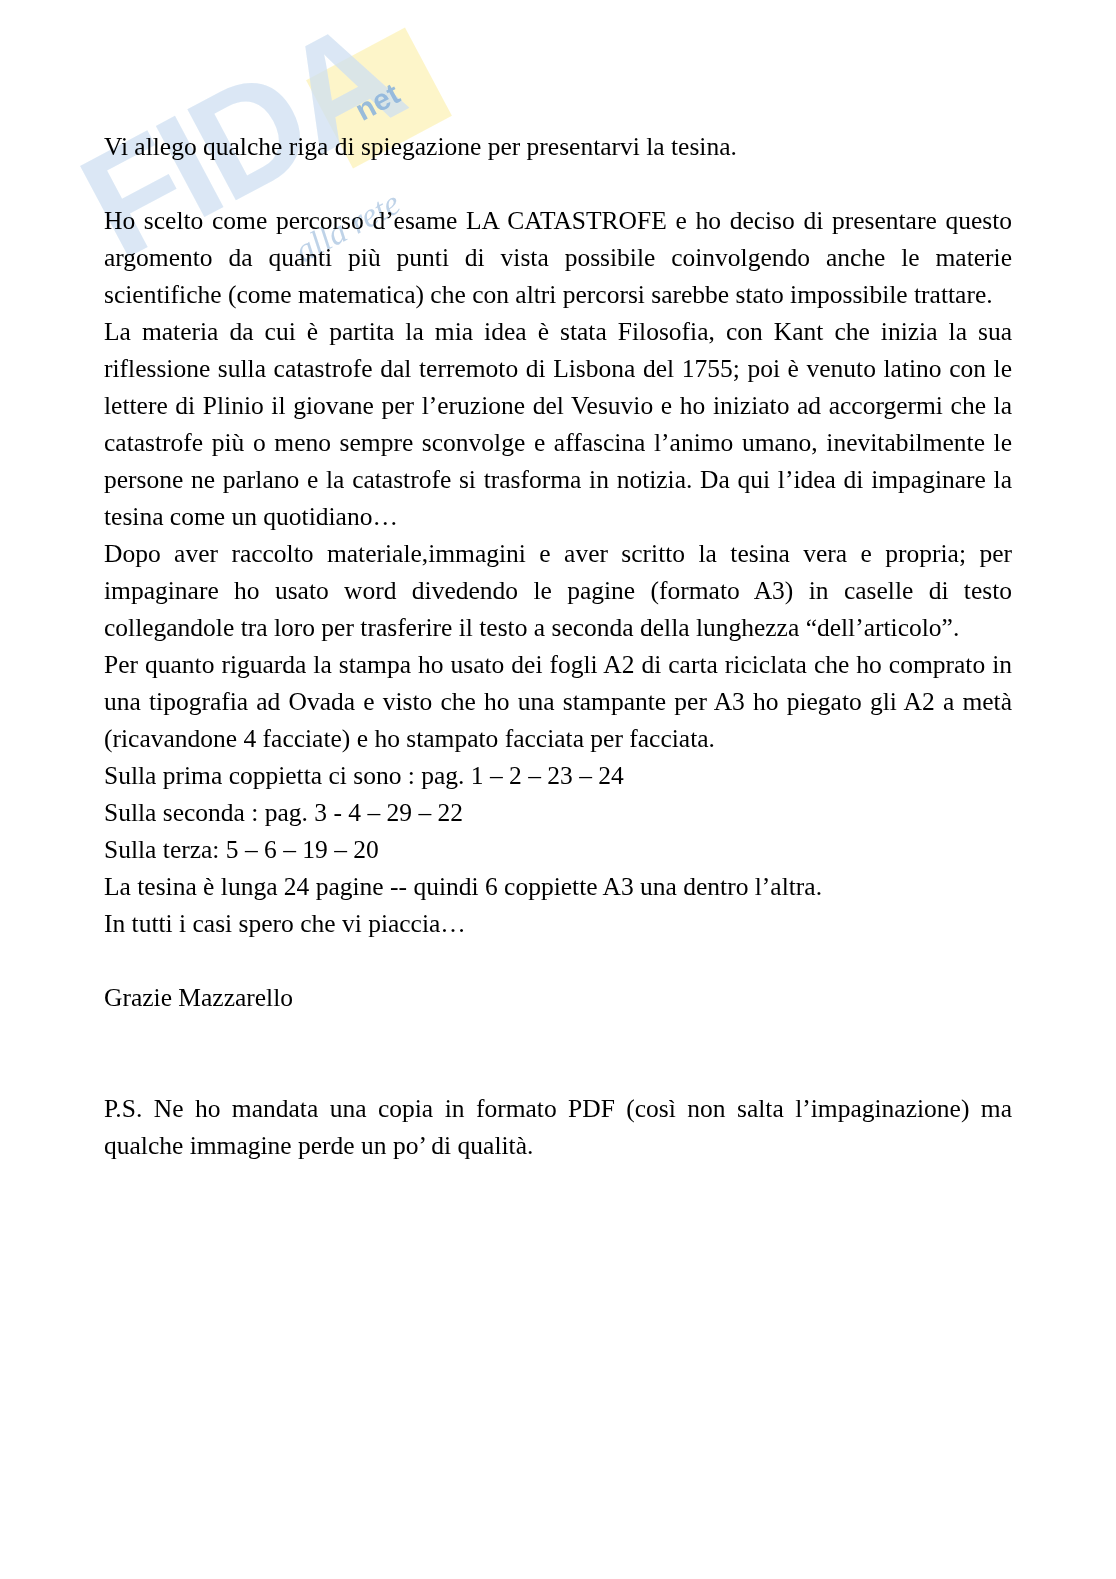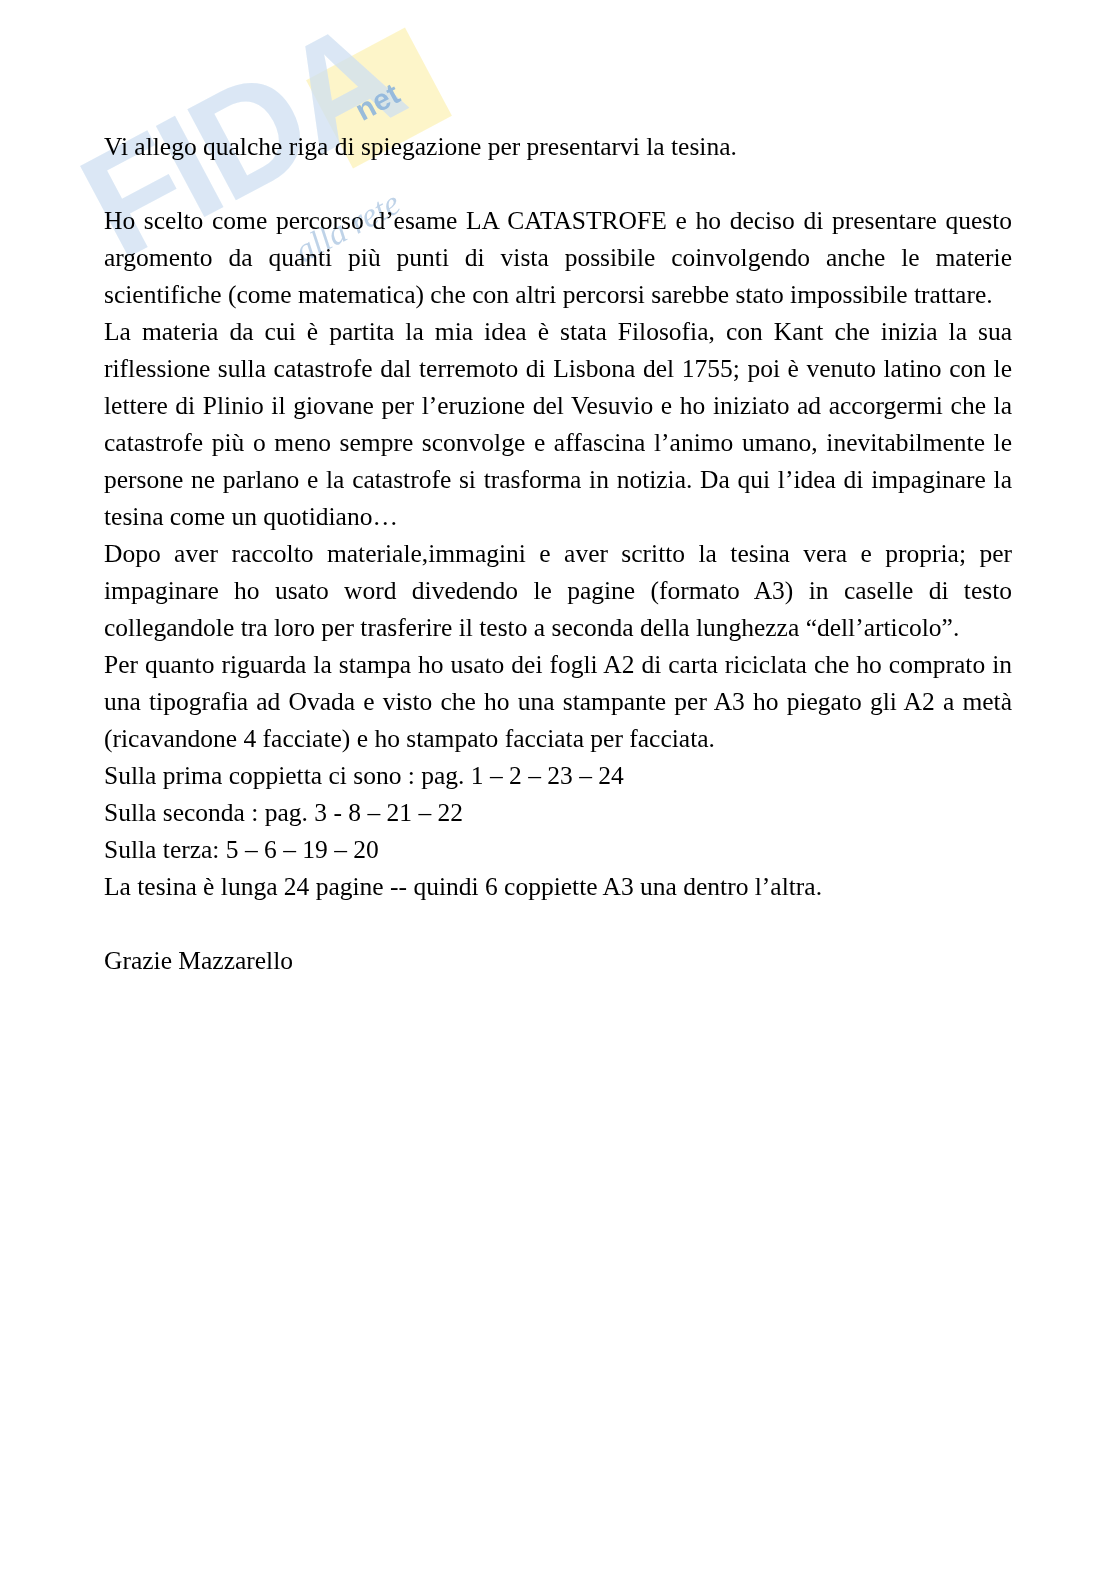--- a/index.html
+++ b/index.html
@@ -119,30 +119,32 @@
 
     <p class="para">La materia da cui è partita la mia idea è stata Filosofia, con Kant che inizia la sua riflessione sulla catastrofe dal terremoto di Lisbona del 1755; poi è venuto latino con le lettere di Plinio il giovane per l’eruzione del Vesuvio e ho iniziato ad accorgermi che la catastrofe più o meno sempre sconvolge e affascina l’animo umano, inevitabilmente le persone ne parlano e la catastrofe si trasforma in notizia. Da qui l’idea di impaginare la tesina come un quotidiano…</p>
 
     <p class="para">Dopo aver raccolto materiale,immagini e aver scritto la tesina vera e propria; per impaginare ho usato word divedendo le pagine (formato A3) in caselle di testo collegandole tra loro per trasferire il testo a seconda della lunghezza “dell’articolo”.</p>
 
 
     <p class="para">Per quanto riguarda la stampa ho usato dei fogli A2 di carta riciclata che ho comprato in una tipografia ad Ovada e visto che ho una stampante per A3 ho piegato gli A2 a metà (ricavandone 4 facciate) e ho stampato facciata per facciata.</p>
 
     <p class="para left">Sulla prima coppietta ci sono : pag. 1 – 2 – 23 – 24</p>
 
-    <p class="para left">Sulla seconda : pag. 3 - 8 – 21 – 22</p>
+    <p class="para left">Sulla seconda : pag. 3 - 4 – 29 – 22</p>
 
     <p class="para left">Sulla terza: 5 – 6 – 19 – 20</p>
 
 
     <p class="para left">La tesina è lunga 24 pagine  -- quindi 6 coppiette A3 una dentro l’altra.</p>
 
 
+    <p class="para left">In tutti i casi spero che vi piaccia…</p>
 
     <div class="gap-lg"></div>
 
     <p class="para left">Grazie Mazzarello</p>
 
     <div class="gap-xl"></div>
 
+    <p class="para">P.S. Ne ho mandata una copia in formato PDF (così non salta l’impaginazione) ma qualche immagine perde un po’ di qualità.</p>
 
   </div>
 </div>
 
 </body></html>

